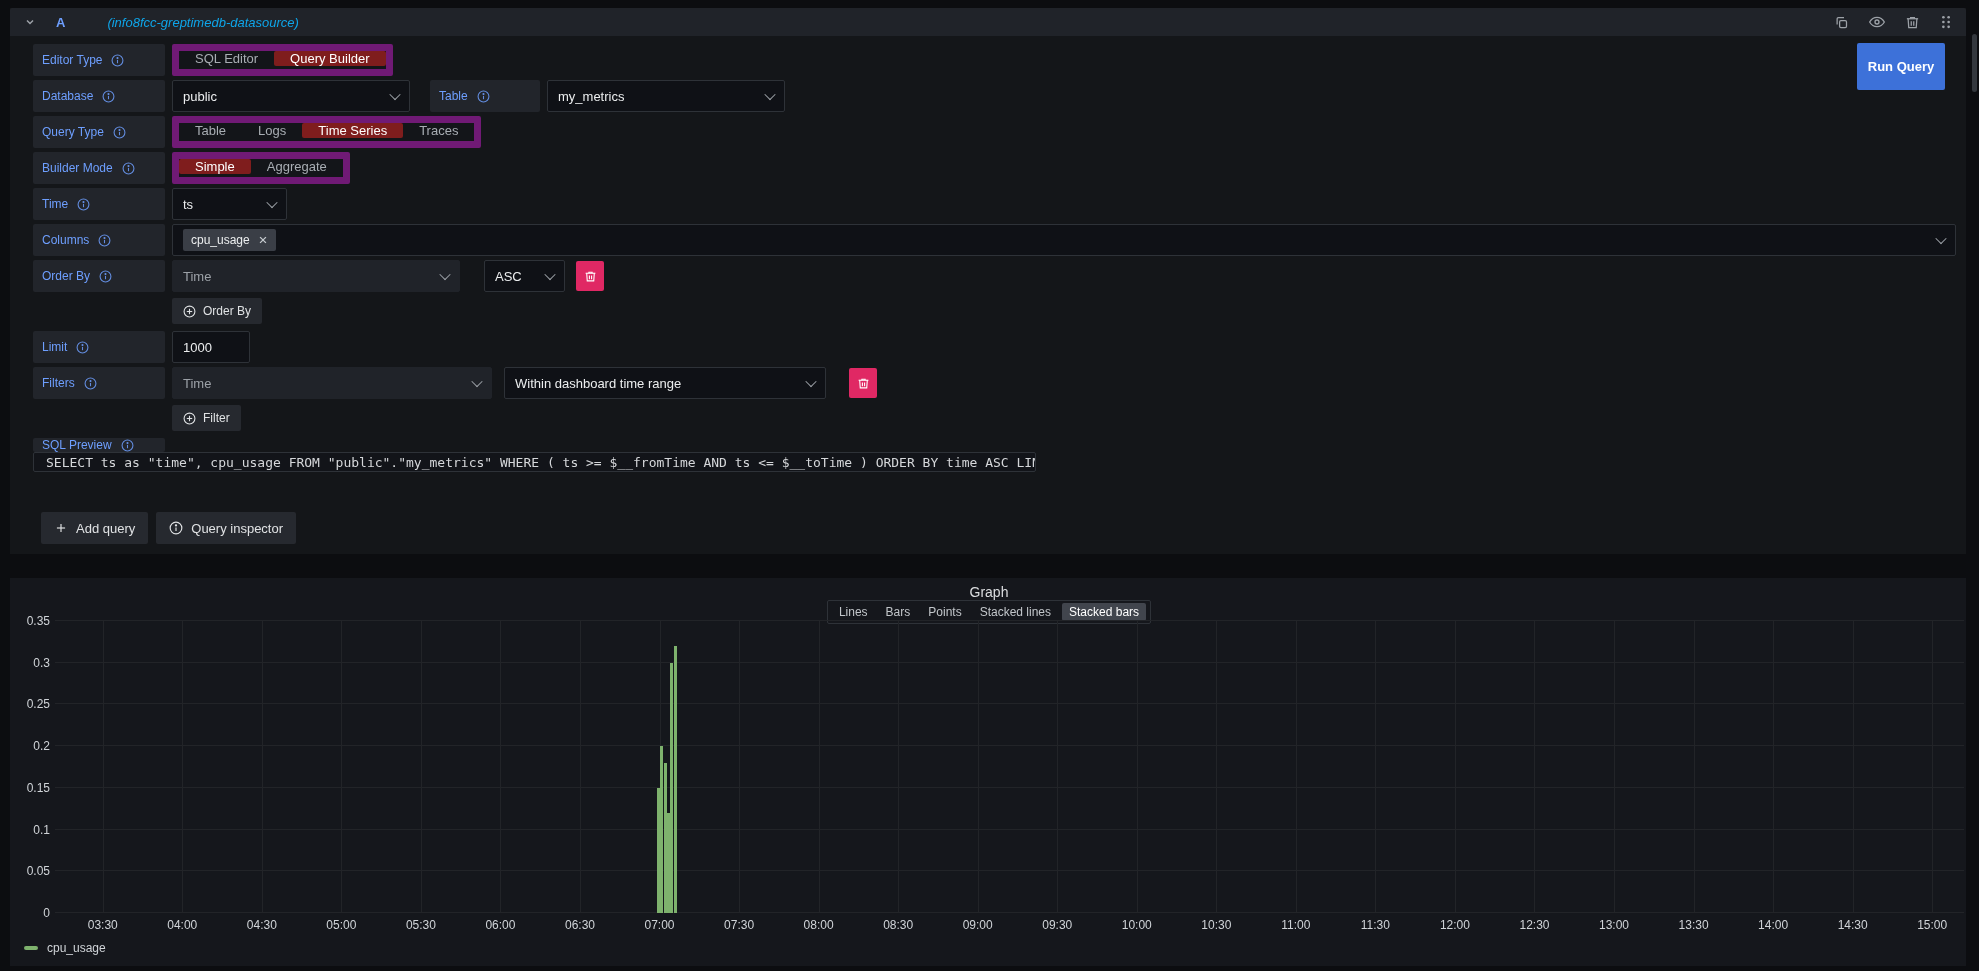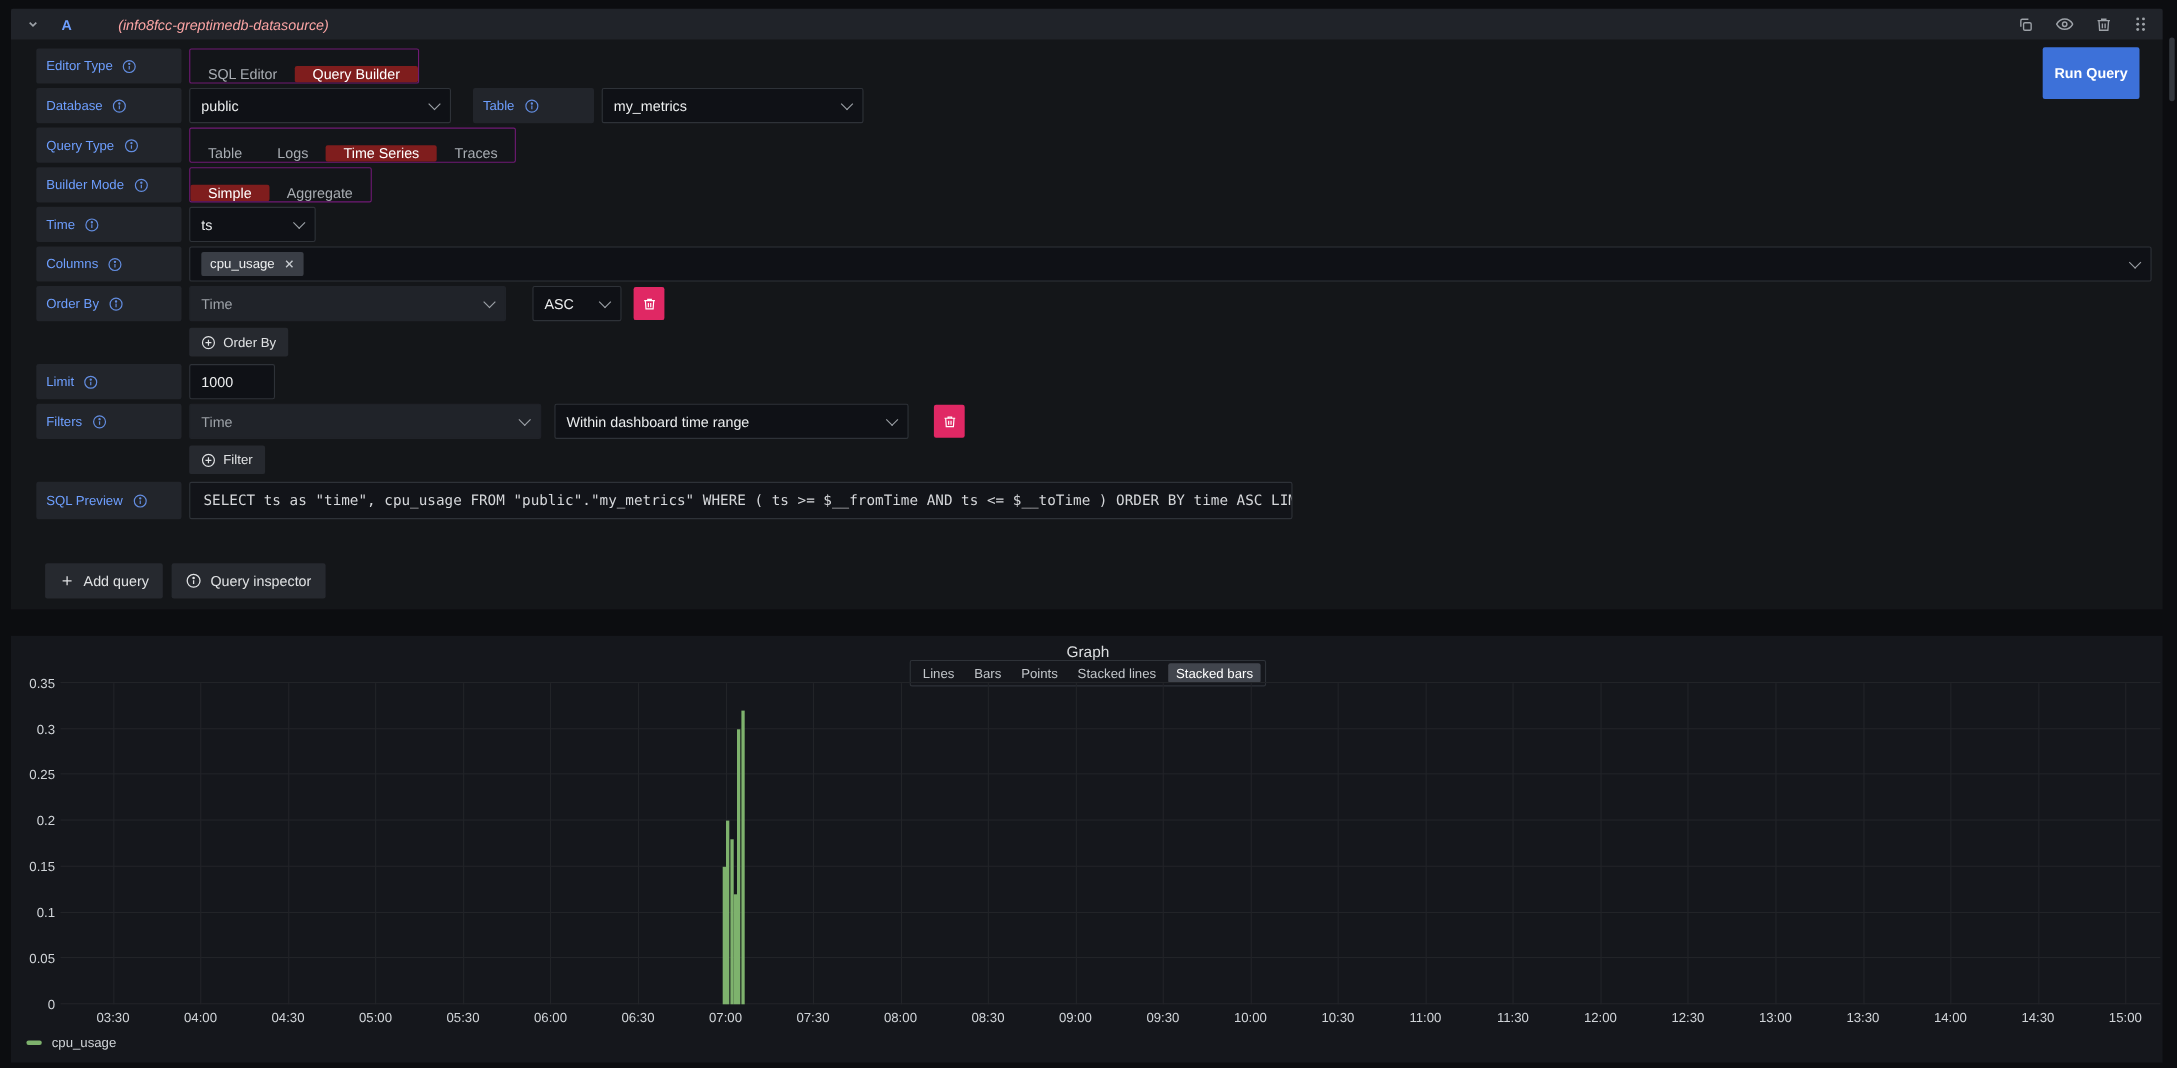--- a/index.html
+++ b/index.html
@@ -6,35 +6,35 @@
   html,body { background:#0c0d10; }
   .page { position:relative; width:1979px; height:971px; background:#0c0d10;
           font-family:"Liberation Sans",sans-serif; color:#d8dadc; overflow:hidden; }
 
   
   .qe { position:absolute; left:10px; top:8px; width:1956px; height:546px; background:#141619; }
   .qe-header { height:28px; background:#202329; border-radius:2px 2px 0 0;
                display:flex; align-items:center; padding:0 14px; gap:14px; }
   .collapse-chevron { color:#9da2a8; display:flex; cursor:pointer; }
   .ref-id { color:#6e9fff; font-size:13px; font-weight:700; margin-left:6px; }
-  .ds-name { color:#fca5a5; font-size:13px; font-style:italic; margin-left:28px; }
+  .ds-name { color:#0ea5e9; font-size:13px; font-style:italic; margin-left:28px; }
   .hdr-icons { margin-left:auto; display:flex; gap:20px; color:#9da2a8; align-items:center; }
   .hdr-icons .hicon { display:flex; cursor:pointer; }
 
   .qe-body { position:relative; padding:8px 10px 0 23px; }
 
   .frow { display:flex; align-items:stretch; margin-bottom:4px; height:32px; }
   .frow.sub { height:26px; margin:6px 0 7px 0; padding-left:139px; }
   .flabel { width:132px; min-width:132px; background:#22252b; border-radius:2px;
             display:flex; align-items:center; gap:9px; padding:0 9px; margin-right:7px;
             color:#6e9fff; font-size:12px; font-weight:500; }
   .flabel .ico { display:flex; opacity:.85; }
   .flabel2 { margin-left:20px; }
 
-  .rgroup { display:flex; align-items:flex-end; background:#131519; border:1px solid #701a75;
+  .rgroup { display:flex; align-items:flex-start; background:#131519; border:7px solid #701a75;
             border-radius:2px; overflow:hidden; }
   .ropt { display:flex; align-items:center; padding:0 16px; font-size:13px; color:#a8adb3; cursor:pointer; white-space:nowrap; }
   .ropt.active { background:#7f1d1d; color:#ffffff; font-weight:500; border-radius:2px; }
 
   .sel { display:flex; align-items:center; background:#0f1116; border:1px solid #2e3238;
          border-radius:2px; padding:0 10px; font-size:13px; color:#eceeef; cursor:pointer; }
   .sel .val { flex:1; }
   .sel.muted { background:#202329; border-color:#202329; color:#9ca1a7; }
   .chev { width:8px; height:8px; border-right:1.5px solid #9da2a8; border-bottom:1.5px solid #9da2a8;
           transform:rotate(45deg) translate(-1px,-1px); margin-left:12px; flex:0 0 auto; }
@@ -52,21 +52,21 @@
           border-radius:2px; display:flex; align-items:center; justify-content:center;
           color:#fff; cursor:pointer; }
 
   .addbtn { display:flex; align-items:center; gap:7px; background:#26292f; border:none;
             border-radius:2px; padding:0 11px; font-size:12px; font-weight:500; color:#e0e2e4;
             font-family:"Liberation Sans",sans-serif; cursor:pointer; }
 
   .sqlbox { width:1003px; height:34px; background:#121419; border:1px solid #2e3238; border-radius:2px;
             display:flex; align-items:center; padding:0 12px;
             font-family:"DejaVu Sans Mono",monospace; font-size:13px; color:#d5d7da; white-space:nowrap; overflow:hidden; }
-  .frow.sqlrow { height:34px; }
+  .frow.sqlrow { height:34px;flex-direction:column; }
 
   .run-btn { position:absolute; left:1857px; top:43px; width:88px; height:47px; background:#3d71d9;
              border:none; border-radius:2px; color:#fff; font-size:13px; font-weight:700;
              font-family:"Liberation Sans",sans-serif; cursor:pointer; }
 
   .qe-footer { display:flex; gap:8px; padding:36px 0 0 8px; }
   .footbtn { display:flex; align-items:center; gap:8px; height:32px; background:#26292f; border:none;
              border-radius:2px; padding:0 13px; font-size:13px; font-weight:500; color:#e0e2e4;
              font-family:"Liberation Sans",sans-serif; cursor:pointer; }
 

